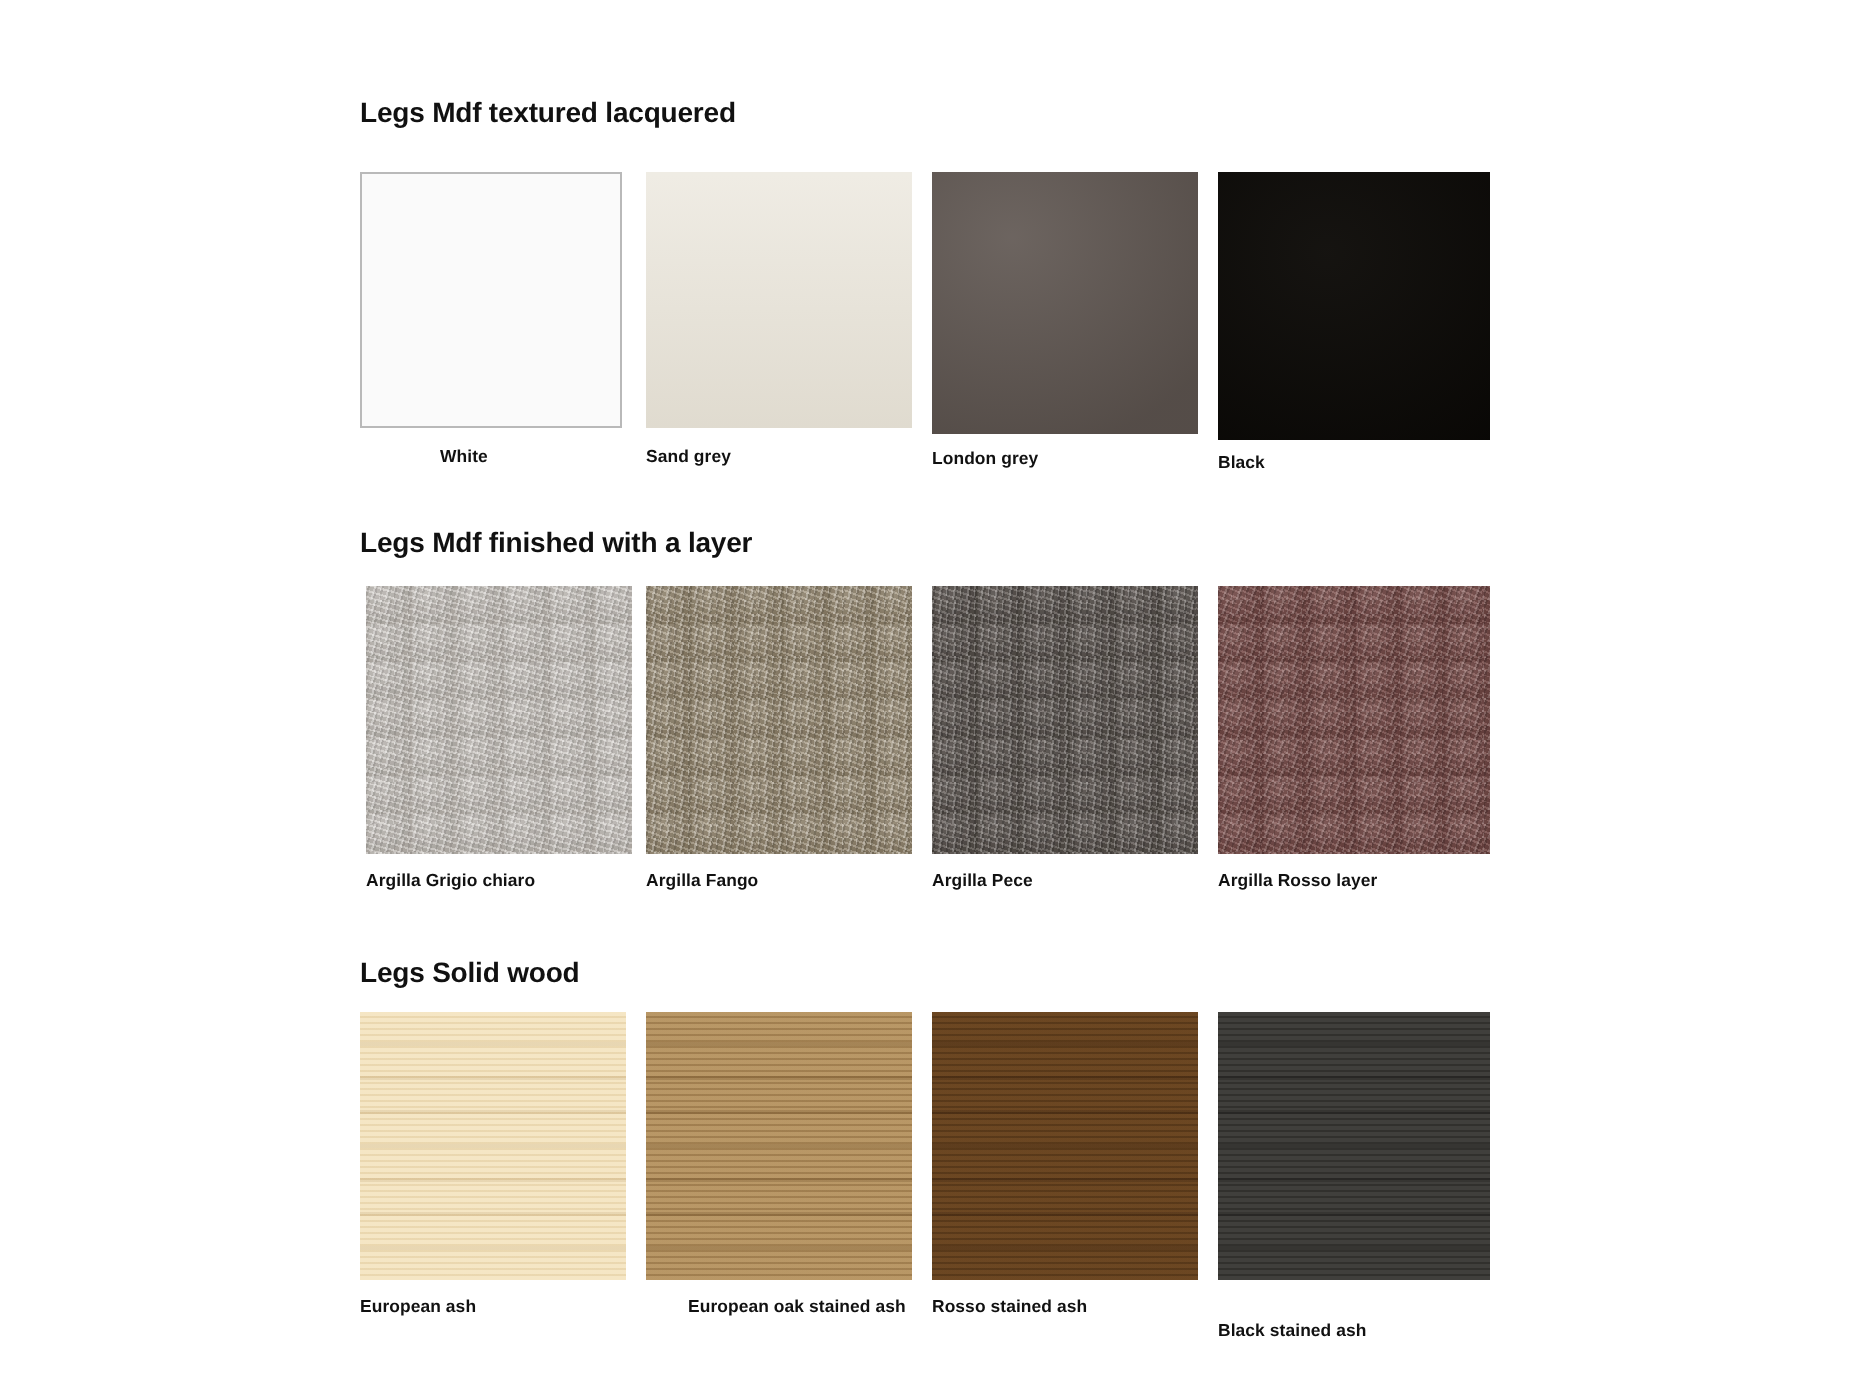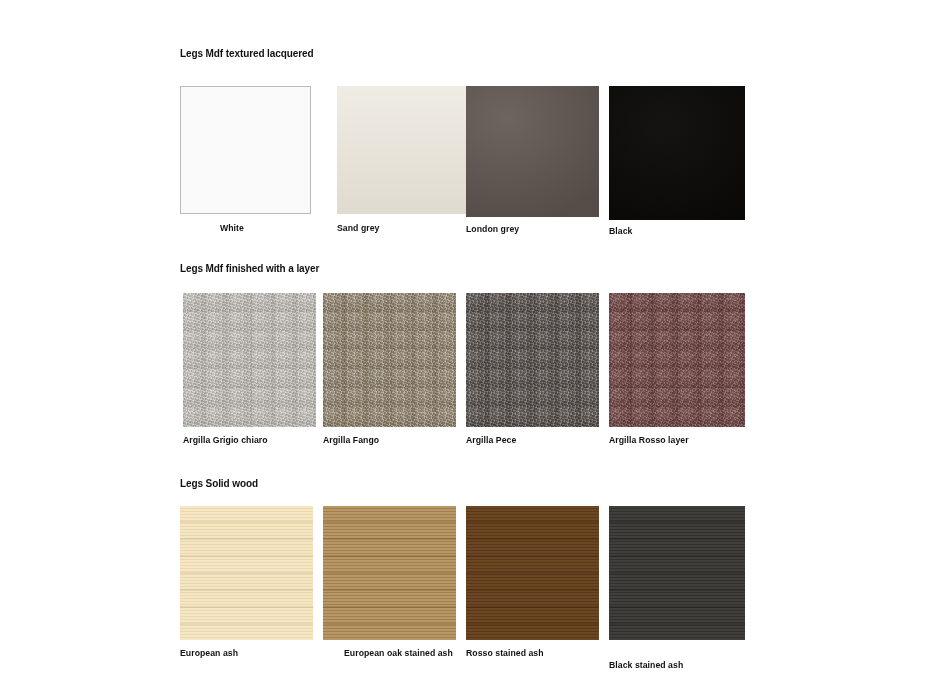--- a/index.html
+++ b/index.html
@@ -23,21 +23,21 @@
     height: 700px;
   }
 
   .section {
     position: absolute;
     left: 180px;
     width: 580px;
   }
 
   .section-title {
-    font-size: 10px;
+    font-size: 14px;
     font-weight: bold;
     letter-spacing: -0.1px;
     color: #111111;
     margin: 0;
     white-space: nowrap;
   }
 
   .swatch-row {
     position: absolute;
     left: 0;
@@ -154,21 +154,21 @@
   <div class="section" style="top:48px;">
     <h2 class="section-title">Legs Mdf textured lacquered</h2>
 
     <div class="swatch-row" style="top:38px;">
 
       <div class="swatch-cell" style="left:0px;">
         <div class="swatch lac-white" style="width:131px;height:128px;"></div>
         <div class="swatch-label" style="margin-top:9px;margin-left:40px;">White</div>
       </div>
 
-      <div class="swatch-cell" style="left:157px;">
+      <div class="swatch-cell" style="left:143px;">
         <div class="swatch lac-sand" style="width:133px;height:128px;"></div>
         <div class="swatch-label" style="margin-top:9px;">Sand grey</div>
       </div>
 
       <div class="swatch-cell" style="left:286px;">
         <div class="swatch lac-london" style="width:133px;height:131px;"></div>
         <div class="swatch-label" style="margin-top:7px;">London grey</div>
       </div>
 
       <div class="swatch-cell" style="left:429px;">

